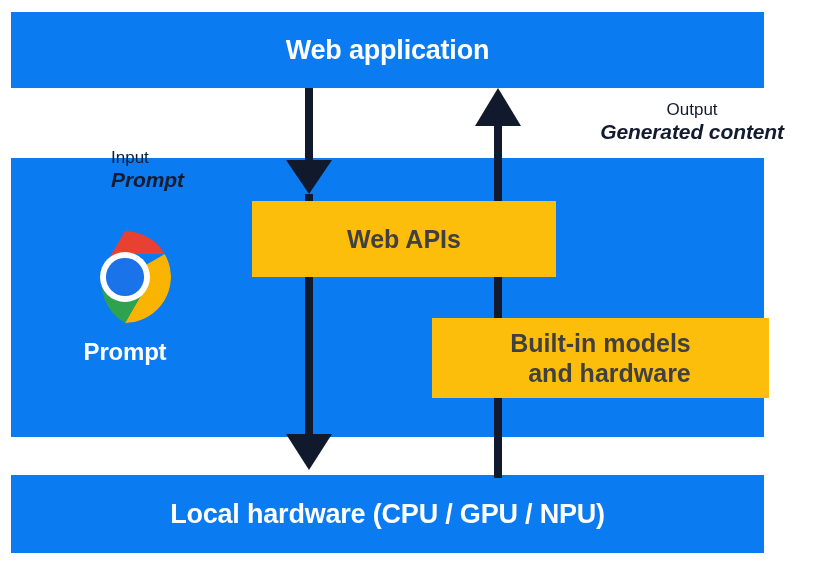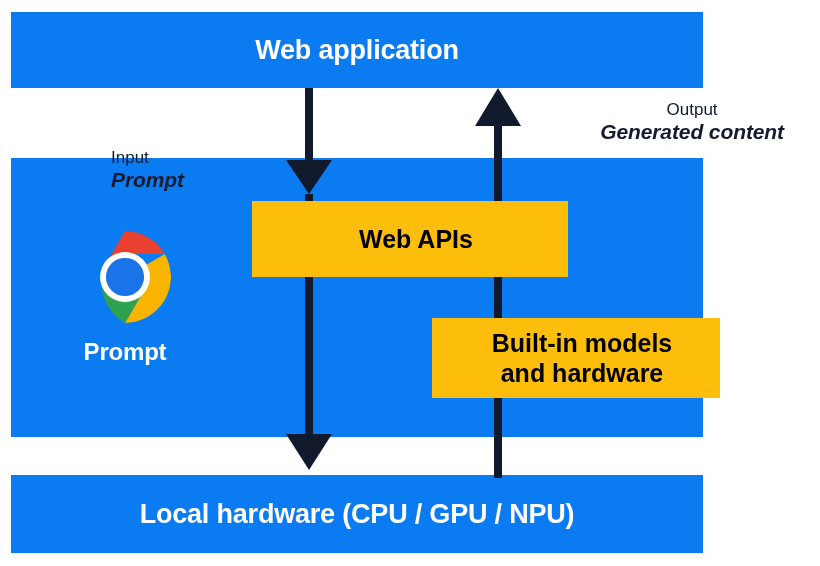--- a/index.html
+++ b/index.html
@@ -17,21 +17,21 @@
     height: 566px;
     background: #ffffff;
     overflow: hidden;
   }
 
   
   .band {
     position: absolute;
     background: #0b7bf2;
     left: 11px;
-    width: 692px;
+    width: 753px;
   }
   #band-web-application {
     top: 12px;
     height: 76px;
   }
   #band-browser {
     top: 158px;
     height: 279px;
   }
   #band-local-hardware {
@@ -108,42 +108,42 @@
     color: #ffffff;
     font-weight: bold;
     font-size: 24px;
     letter-spacing: -0.2px;
   }
 
   
   .yellow-box {
     position: absolute;
     background: #fdbe0b;
-    color: #000000;
+    color: #404040;
     font-weight: bold;
     display: flex;
     align-items: center;
     justify-content: center;
     text-align: center;
     line-height: 1.2;
-    padding-left: 12px;
   }
   #box-web-apis {
     left: 252px;
     top: 201px;
     width: 304px;
     height: 76px;
     font-size: 25px;
   }
   #box-builtin-models {
     left: 432px;
     top: 318px;
-    width: 276px;
+    width: 337px;
     height: 80px;
     font-size: 25px;
+    text-align: right;
   }
   .box-label { display: block; }
 </style>
 </head>
 <body>
 
 <div id="diagram">
 
   <div class="band" id="band-web-application">
     <span class="band-title" id="web-application-title">Web application</span>

